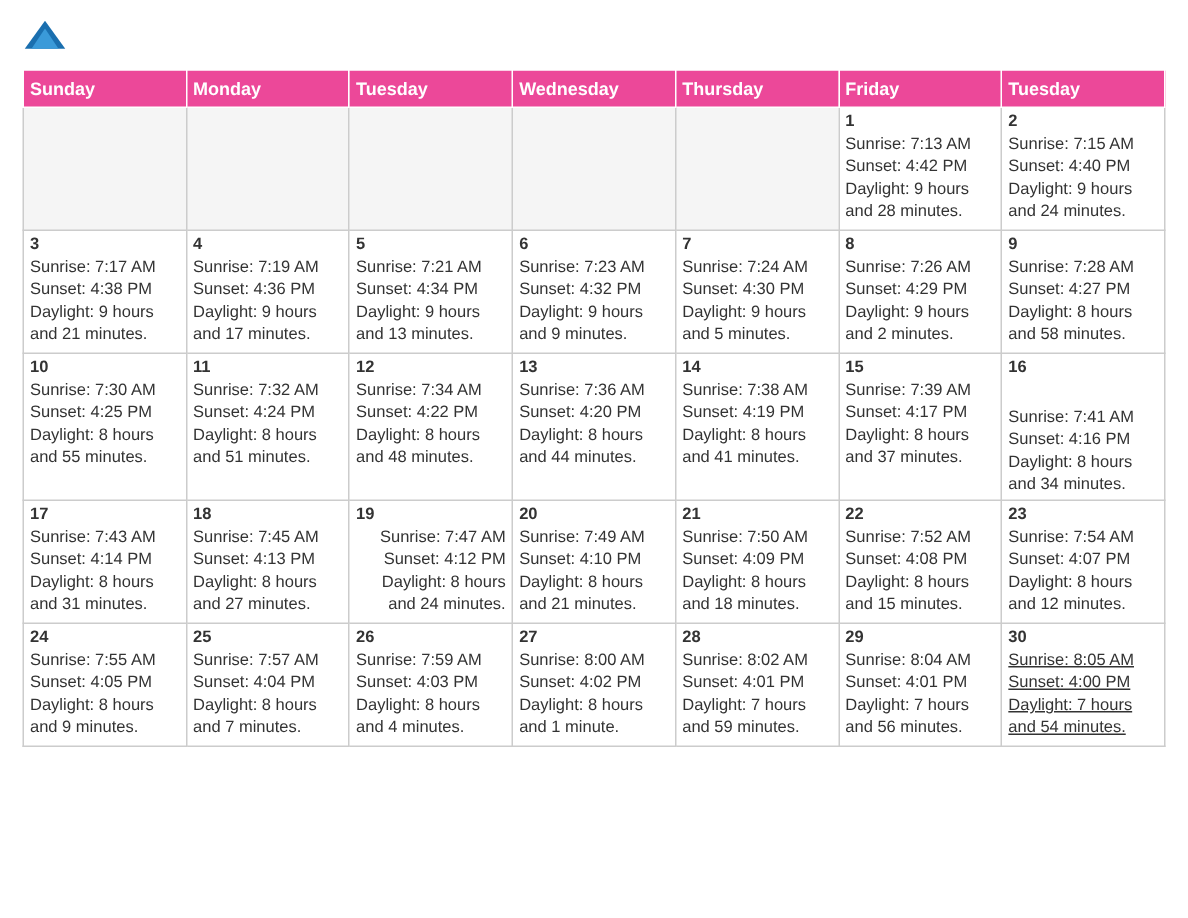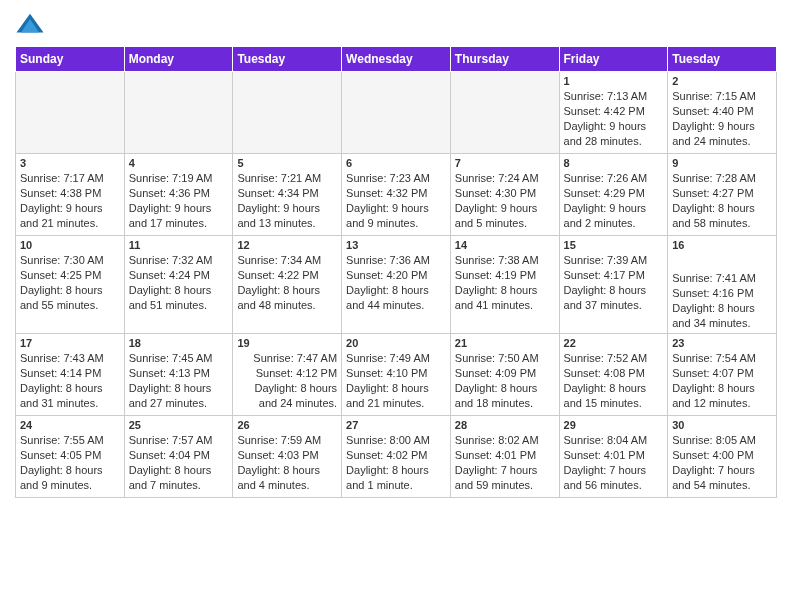--- a/index.html
+++ b/index.html
@@ -48,21 +48,21 @@
     .location {
       font-size: 14px;
       color: #555;
     }
     .calendar {
       width: 100%;
       border-collapse: collapse;
       table-layout: fixed;
     }
     .calendar th {
-      background: #6d28d9;
+      background: #ec4899;
       color: #fff;
       font-size: 12px;
       font-weight: bold;
       padding: 5px 4px;
       text-align: left;
       border: 1px solid #fff;
     }
     .calendar td {
       border: 1px solid #ccc;
       vertical-align: top;
@@ -335,21 +335,21 @@
           </td>
           <td>
             <span class="day-num">29</span>
             <div class="day-info" style="white-space: pre-line;">Sunrise: 8:04 AM
 Sunset: 4:01 PM
 Daylight: 7 hours
 and 56 minutes.</div>
           </td>
           <td>
             <span class="day-num">30</span>
-            <div class="day-info" style="white-space: pre-line;">Sunrise: 8:05 AM
+            <div class="day-info" style="white-space: pre-line; text-decoration: underline;">Sunrise: 8:05 AM
 Sunset: 4:00 PM
 Daylight: 7 hours
 and 54 minutes.</div>
           </td>
         </tr>
       </tbody>
   </table>
 </div>
 
 </body></html>

